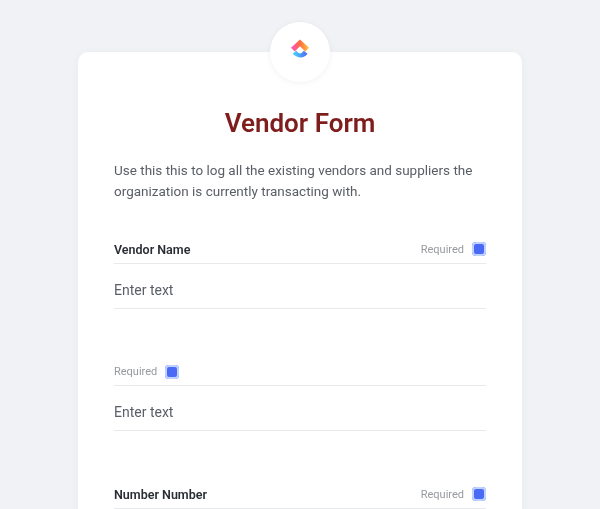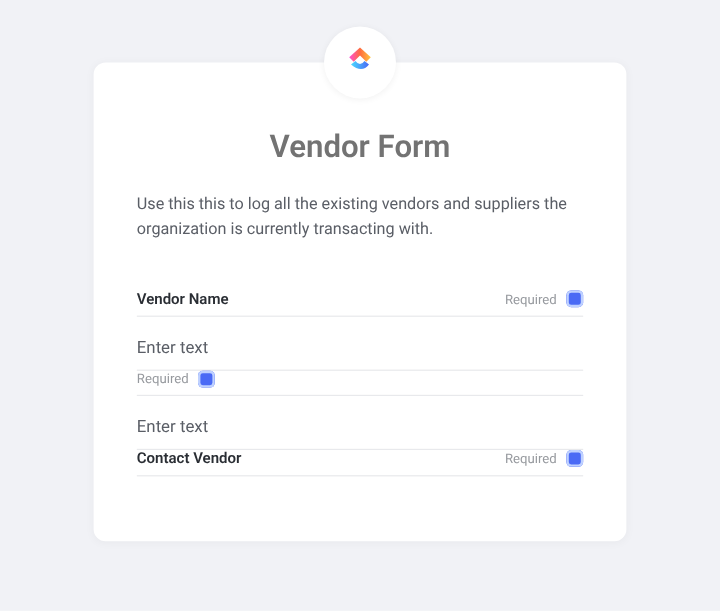--- a/index.html
+++ b/index.html
@@ -32,30 +32,31 @@
       border-radius: 50%;
       display: flex;
       align-items: center;
       justify-content: center;
       box-shadow: 0 1px 6px rgba(0,0,0,0.06);
     }
     .form-title {
       text-align: center;
       font-size: 26px;
       font-weight: 600;
-      color: #737373;
+      color: #7f1d1d;
       margin-bottom: 22px;
     }
     .form-desc {
       color: #5a5e66;
       font-size: 13.5px;
       line-height: 1.55;
       margin-bottom: 40px;
     }
     .field {
+      margin-bottom: 56px;
     }
     .field:last-child {
       margin-bottom: 0;
     }
     .field-header {
       display: flex;
       justify-content: space-between;
       align-items: center;
       border-bottom: 1px solid #e8e9ec;
       padding-bottom: 6px;
@@ -142,21 +143,21 @@
       <div class="req-wrap">
         <span class="req-text">Required</span>
         <span class="req-box"></span>
       </div>
     </div>
     <input class="field-input" type="text" placeholder="Enter text" style="">
   </div>
 
   <div class="field">
     <div class="field-header">
-      <div class="field-label">Contact Vendor</div>
+      <div class="field-label">Number Number</div>
       <div class="req-wrap">
         <span class="req-text">Required</span>
         <span class="req-box"></span>
       </div>
     </div>
   </div>
 
 </div>
 
 </body></html>

